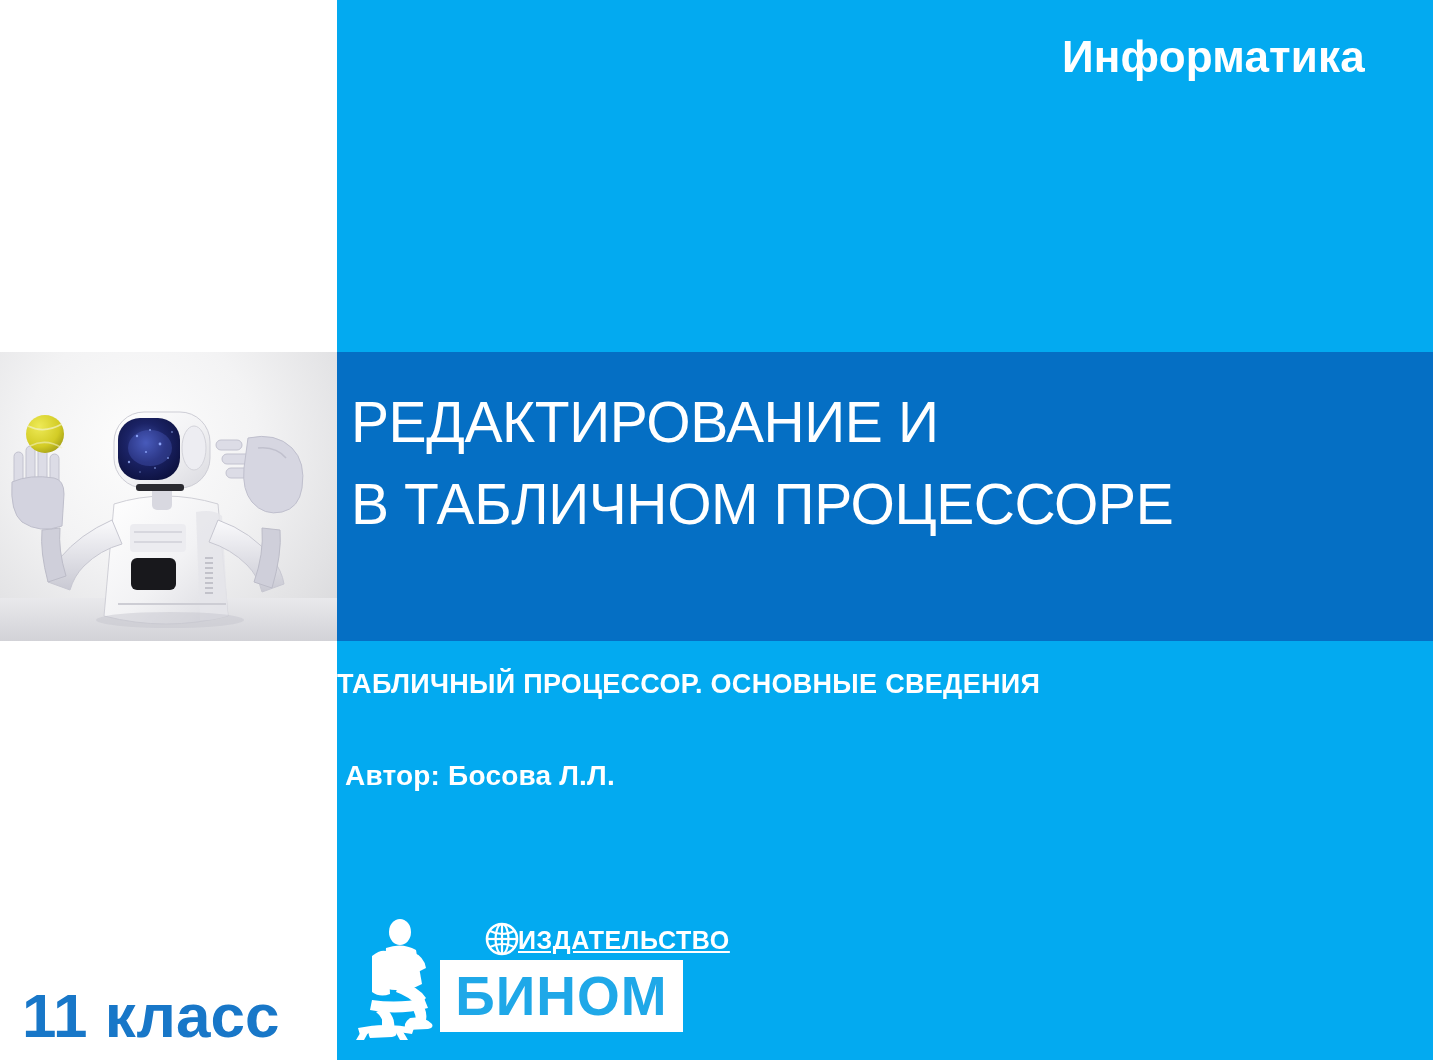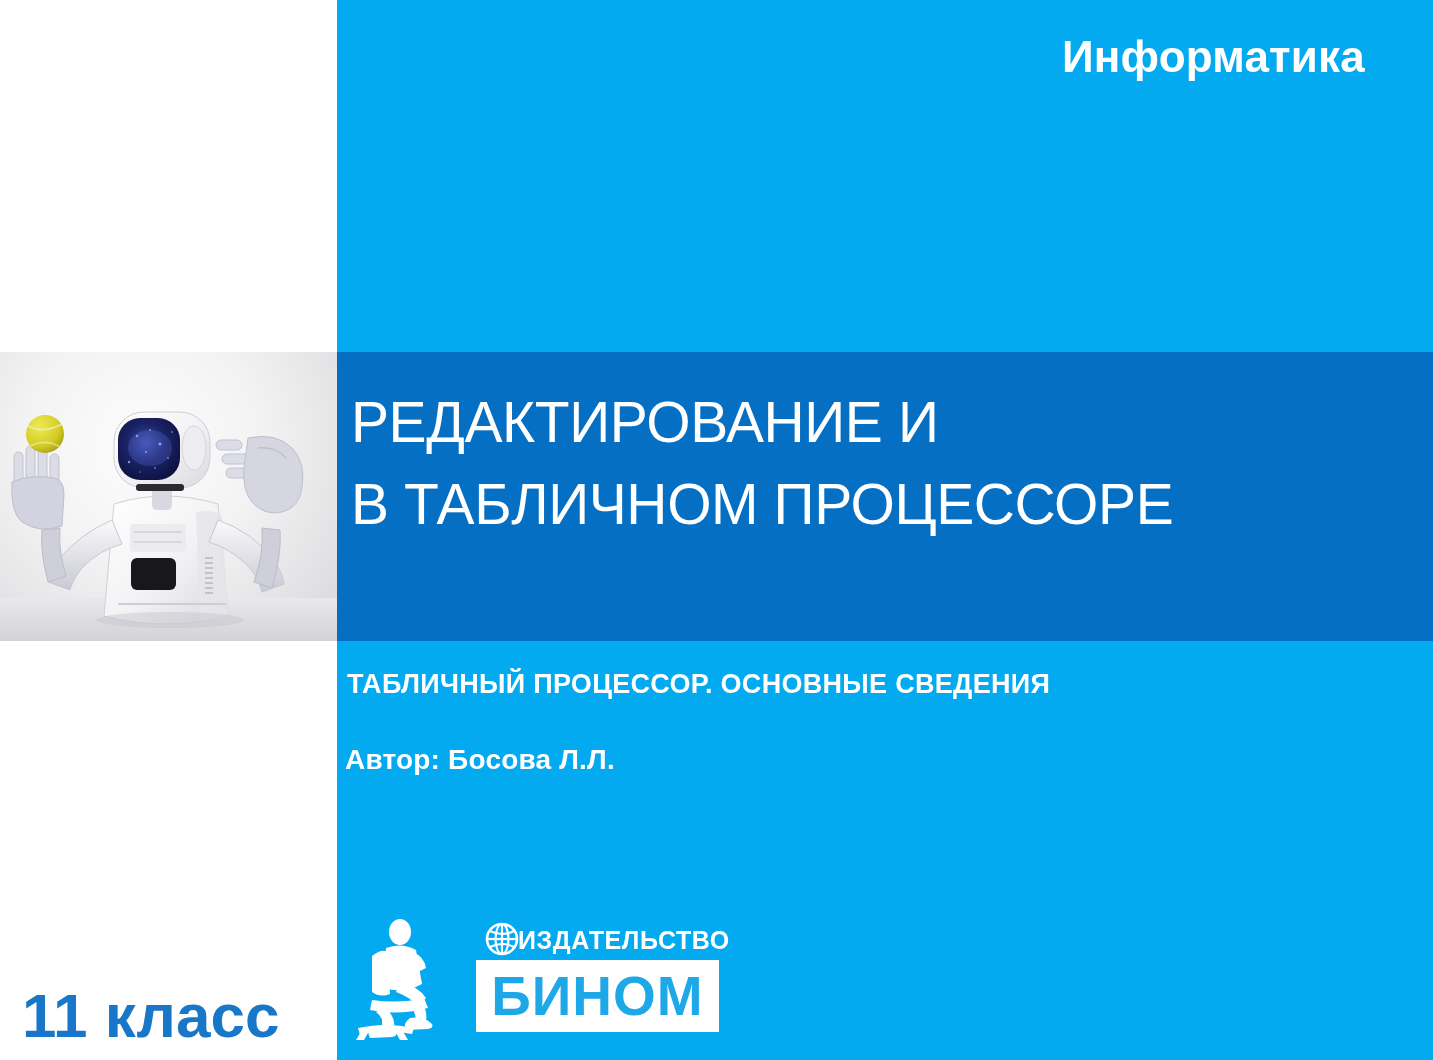--- a/index.html
+++ b/index.html
@@ -81,26 +81,25 @@
   
   .subtitle {
     position: absolute;
     left: 337px;
     top: 669px;
     color: #ffffff;
     font-size: 27px;
     font-weight: bold;
     letter-spacing: 0.3px;
     white-space: nowrap;
-    padding-left: 10px;
   }
   .author {
     position: absolute;
     left: 345px;
-    top: 744px;
+    top: 760px;
     color: #ffffff;
     font-size: 28px;
     font-weight: bold;
     letter-spacing: 0.2px;
     white-space: nowrap;
   }
 
   
   .grade {
     position: absolute;
@@ -138,32 +137,32 @@
 
   .logo-izd {
     position: absolute;
     left: 166px;
     top: 8px;
     color: #ffffff;
     font-size: 25px;
     font-weight: bold;
     letter-spacing: 0.6px;
     white-space: nowrap;
+    text-decoration: underline;
   }
   .logo-box {
     position: absolute;
     left: 88px;
     top: 42px;
     width: 243px;
     height: 72px;
     background: #ffffff;
     display: flex;
     align-items: center;
     justify-content: center;
-    margin-left: 36px;
   }
   .logo-binom {
     color: #1FA8E8;
     font-size: 55px;
     font-weight: bold;
     letter-spacing: 1px;
     line-height: 1;
     white-space: nowrap;
   }
 </style>

